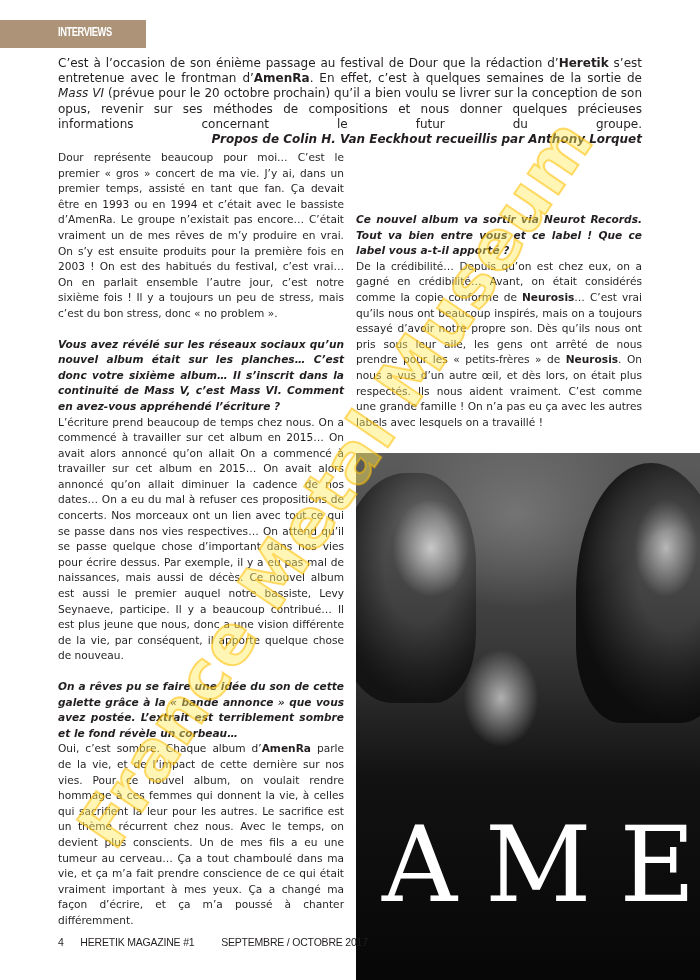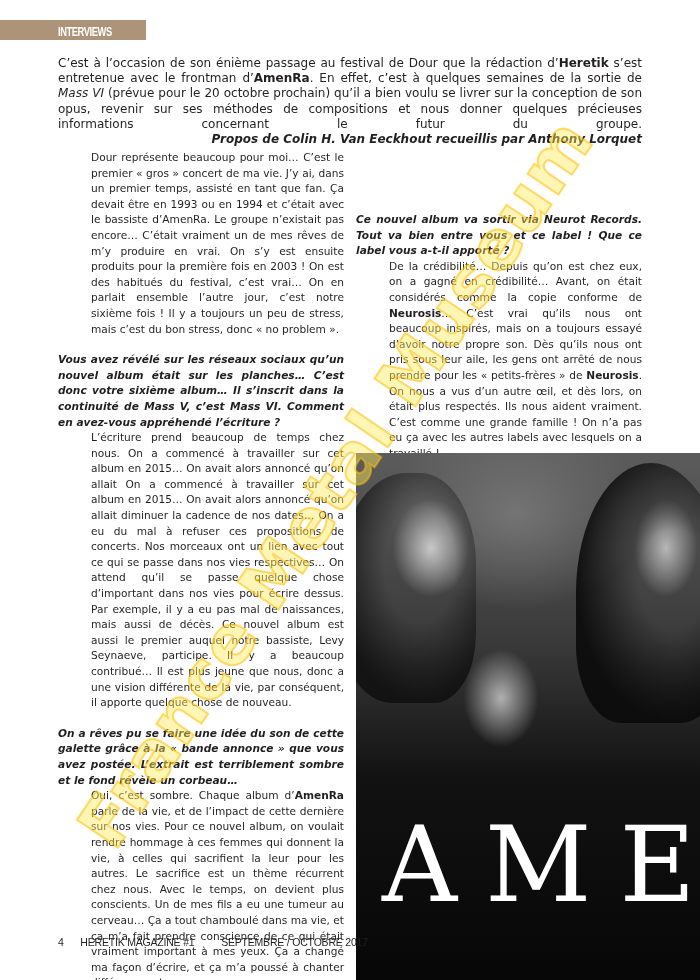--- a/index.html
+++ b/index.html
@@ -1,20 +1,20 @@
 <!DOCTYPE html>
 <html><head>
   <meta charset="utf-8">
   <style>
     * { box-sizing: border-box; margin: 0; padding: 0; }
     html, body { width: 700px; height: 980px; background: #ffffff; overflow: hidden; }
     body { position: relative; font-family: "DejaVu Sans", sans-serif; color: #231f20; }
 
     .section-tab {
-      position: absolute; left: 0; top: 20px; width: 146px; height: 20px;
+      position: absolute; left: 0; top: 20px; width: 146px; height: 28px;
       background: #ad9479;
     }
     .section-tab span {
       position: absolute; left: 58px; top: 4px;
       font-family: "Liberation Sans", sans-serif; font-weight: bold;
       font-size: 13px; color: #ffffff; letter-spacing: -0.6px;
       transform: scaleX(0.72); transform-origin: left top;
       text-transform: uppercase;
     }
 
@@ -30,21 +30,21 @@
     }
 
     .col {
       position: absolute; top: 150px; width: 286px;
       font-size: 10.6px; line-height: 15.6px; text-align: justify;
     }
     .col.left { left: 58px; }
     .col.right { left: 356px; }
 
     .q { font-weight: bold; font-style: italic; margin-top: 0; }
-    .a { margin-bottom: 15px; margin-left: 33px; }
+    .a { margin-bottom: 15px; }
     .a b { font-weight: bold; }
 
     .photo {
       position: absolute; left: 356px; top: 453px; width: 344px; height: 540px;
       overflow: hidden;
       background:
         radial-gradient(ellipse 55px 70px at 75px 95px, rgba(220,220,220,0.85), rgba(120,120,120,0) 70%),
         radial-gradient(ellipse 45px 70px at 310px 95px, rgba(210,210,210,0.8), rgba(100,100,100,0) 70%),
         radial-gradient(ellipse 50px 65px at 145px 245px, rgba(210,210,210,0.8), rgba(90,90,90,0) 75%),
         radial-gradient(ellipse 160px 120px at 160px 60px, rgba(120,120,120,0.9), rgba(60,60,60,0) 80%),

